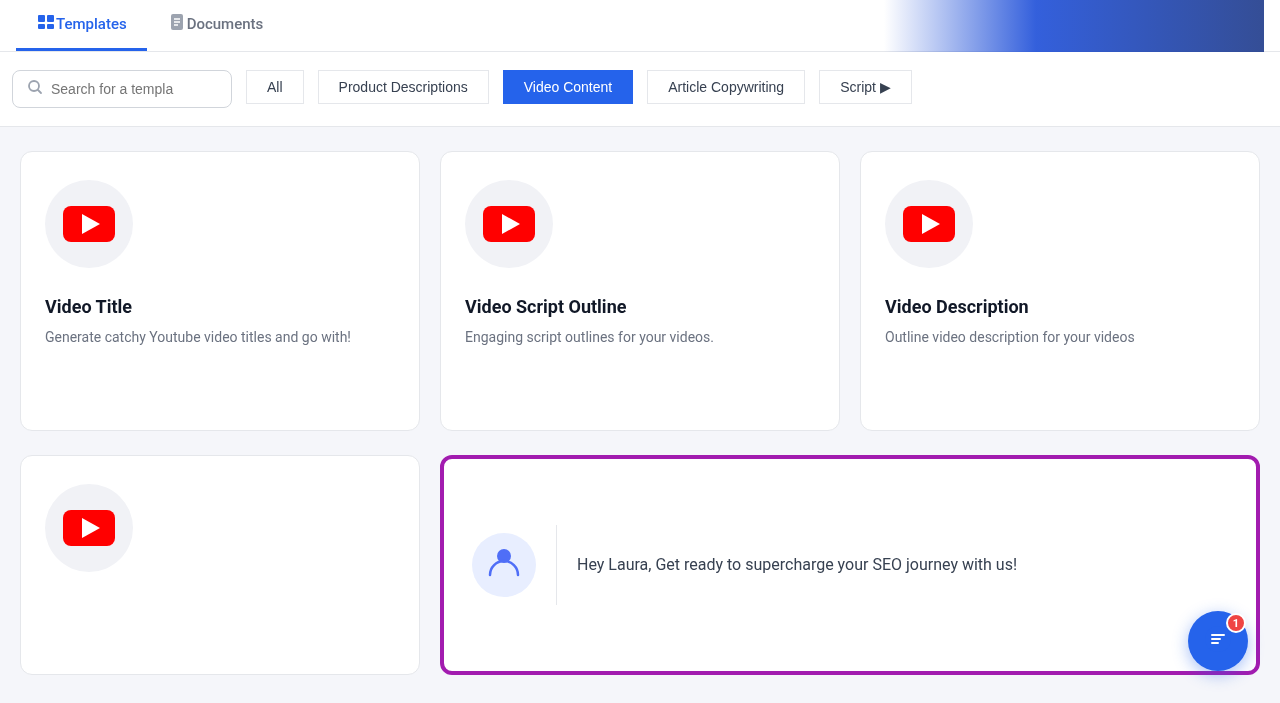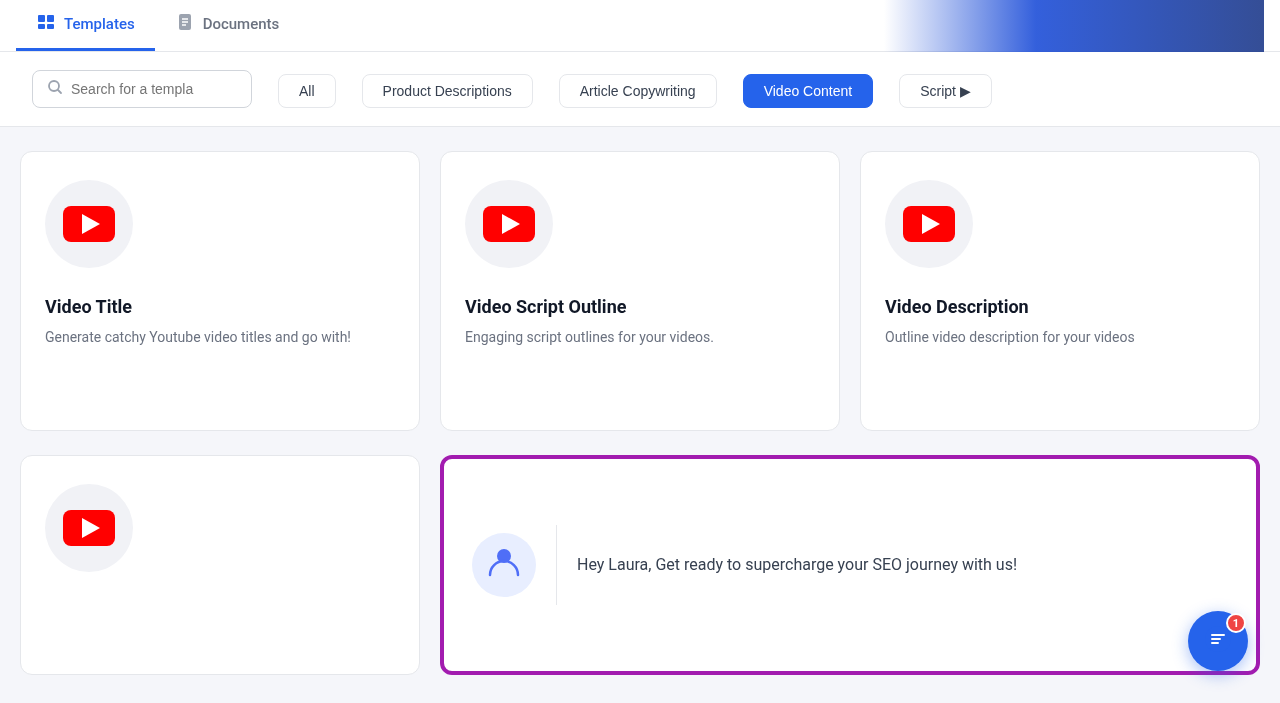--- a/index.html
+++ b/index.html
@@ -18,43 +18,43 @@
       align-items: stretch;
       background: #fff;
       border-bottom: 1px solid #e5e7eb;
       height: 52px;
       padding: 0 16px;
       position: relative;
     }
     .nav-tab {
       display: flex;
       align-items: center;
-      gap: 8px;
+      gap: 0;
       padding: 8px 20px;
       cursor: pointer;
       font-size: 15px;
       font-weight: 500;
       color: #6b7280;
       border-bottom: 3px solid transparent;
       text-decoration: none;
     }
     .nav-tab.active {
       color: #2563eb;
       border-bottom: 3px solid #2563eb;
     }
     .nav-tab-icon {
       font-size: 18px;
     }
 
     
     .filter-bar {
       display: flex;
-      align-items: flex-end;
-      gap: 26px;
-      padding: 18px 32px;
+      align-items: flex-start;
+      gap: 14px;
+      padding: 18px 12px;
       background: #fff;
       border-bottom: 1px solid #e5e7eb;
       flex-wrap: nowrap;
     }
     .search-box {
       display: flex;
       align-items: center;
       gap: 8px;
       border: 1px solid #d1d5db;
       border-radius: 8px;
@@ -69,21 +69,21 @@
     .search-input {
       border: none;
       outline: none;
       font-size: 14px;
       color: #6b7280;
       background: transparent;
       width: 160px;
     }
     .filter-btn {
       padding: 8px 20px;
-      border-radius: 8px;
+      border-radius: 0;
       border: 1px solid #e5e7eb;
       background: #fff;
       font-size: 14px;
       font-weight: 500;
       color: #374151;
       cursor: pointer;
       white-space: nowrap;
     }
     .filter-btn.active {
       background: #2563eb;
@@ -296,22 +296,22 @@
       <svg width="16" height="16" viewBox="0 0 16 16" fill="none">
         <circle cx="7" cy="7" r="5" stroke="#9ca3af" stroke-width="1.8"></circle>
         <line x1="11" y1="11" x2="14" y2="14" stroke="#9ca3af" stroke-width="1.8" stroke-linecap="round"></line>
       </svg>
     </span>
     <input class="search-input" type="text" placeholder="Search for a templa" style="">
   </div>
 
   <button class="filter-btn">All</button>
   <button class="filter-btn">Product Descriptions</button>
+  <button class="filter-btn active">Video Content</button>
   <button class="filter-btn">Article Copywriting</button>
-  <button class="filter-btn active">Video Content</button>
   <button class="filter-btn" style="display:flex;align-items:center;gap:4px;">
     <span>Script</span>
     <span>▶</span>
   </button>
 </div>
 
 <div class="cards-area">
 
   <div class="card">
     <div class="card-icon-wrap">

